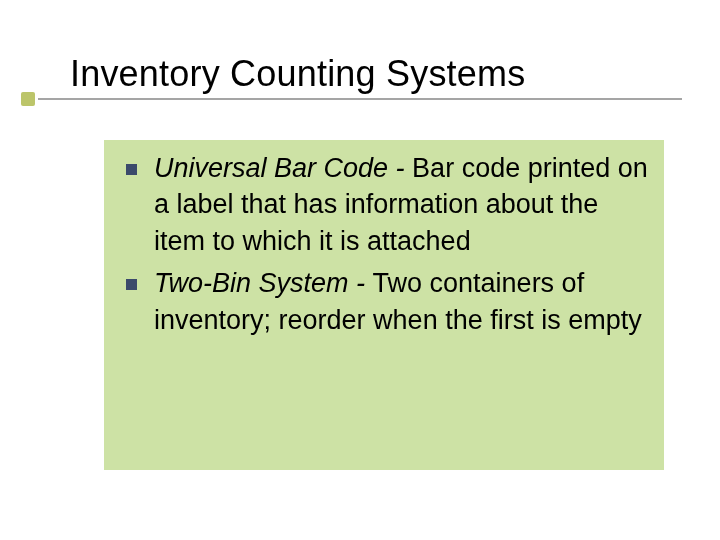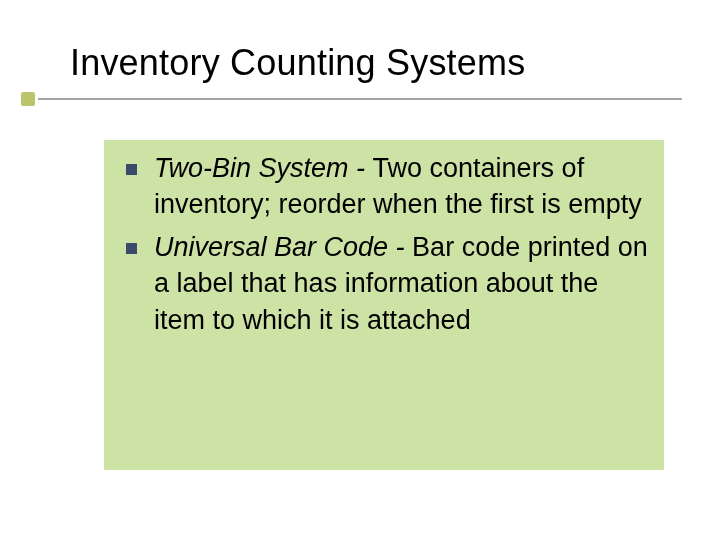--- a/index.html
+++ b/index.html
@@ -14,21 +14,21 @@
   }
   .slide {
     position: relative;
     width: 720px;
     height: 540px;
     box-sizing: border-box;
   }
   .title {
     position: absolute;
     left: 70px;
-    top: 42px;
+    top: 53px;
     font-size: 36px;
     font-weight: 400;
     letter-spacing: 0.2px;
   }
   .rule {
     position: absolute;
     left: 38px;
     top: 98px;
     width: 644px;
     height: 0;
@@ -78,22 +78,22 @@
 
   <div class="title">Inventory Counting Systems</div>
 
   <div class="rule-bullet"></div>
   <div class="rule"></div>
 
   <div class="content-box">
 
     <div class="item">
       <span class="bullet"></span>
-      <span class="term">Two-Bin System - </span><span>Two containers of inventory; reorder when the first is empty</span>
+      <span class="term">Universal Bar Code - </span><span>Bar code printed on a label that has information about the item to which it is attached</span>
     </div>
 
     <div class="item">
       <span class="bullet"></span>
-      <span class="term">Universal Bar Code - </span><span>Bar code printed on a label that has information about the item to which it is attached</span>
+      <span class="term">Two-Bin System - </span><span>Two containers of inventory; reorder when the first is empty</span>
     </div>
 
   </div>
 </div>
 
 </body></html>

